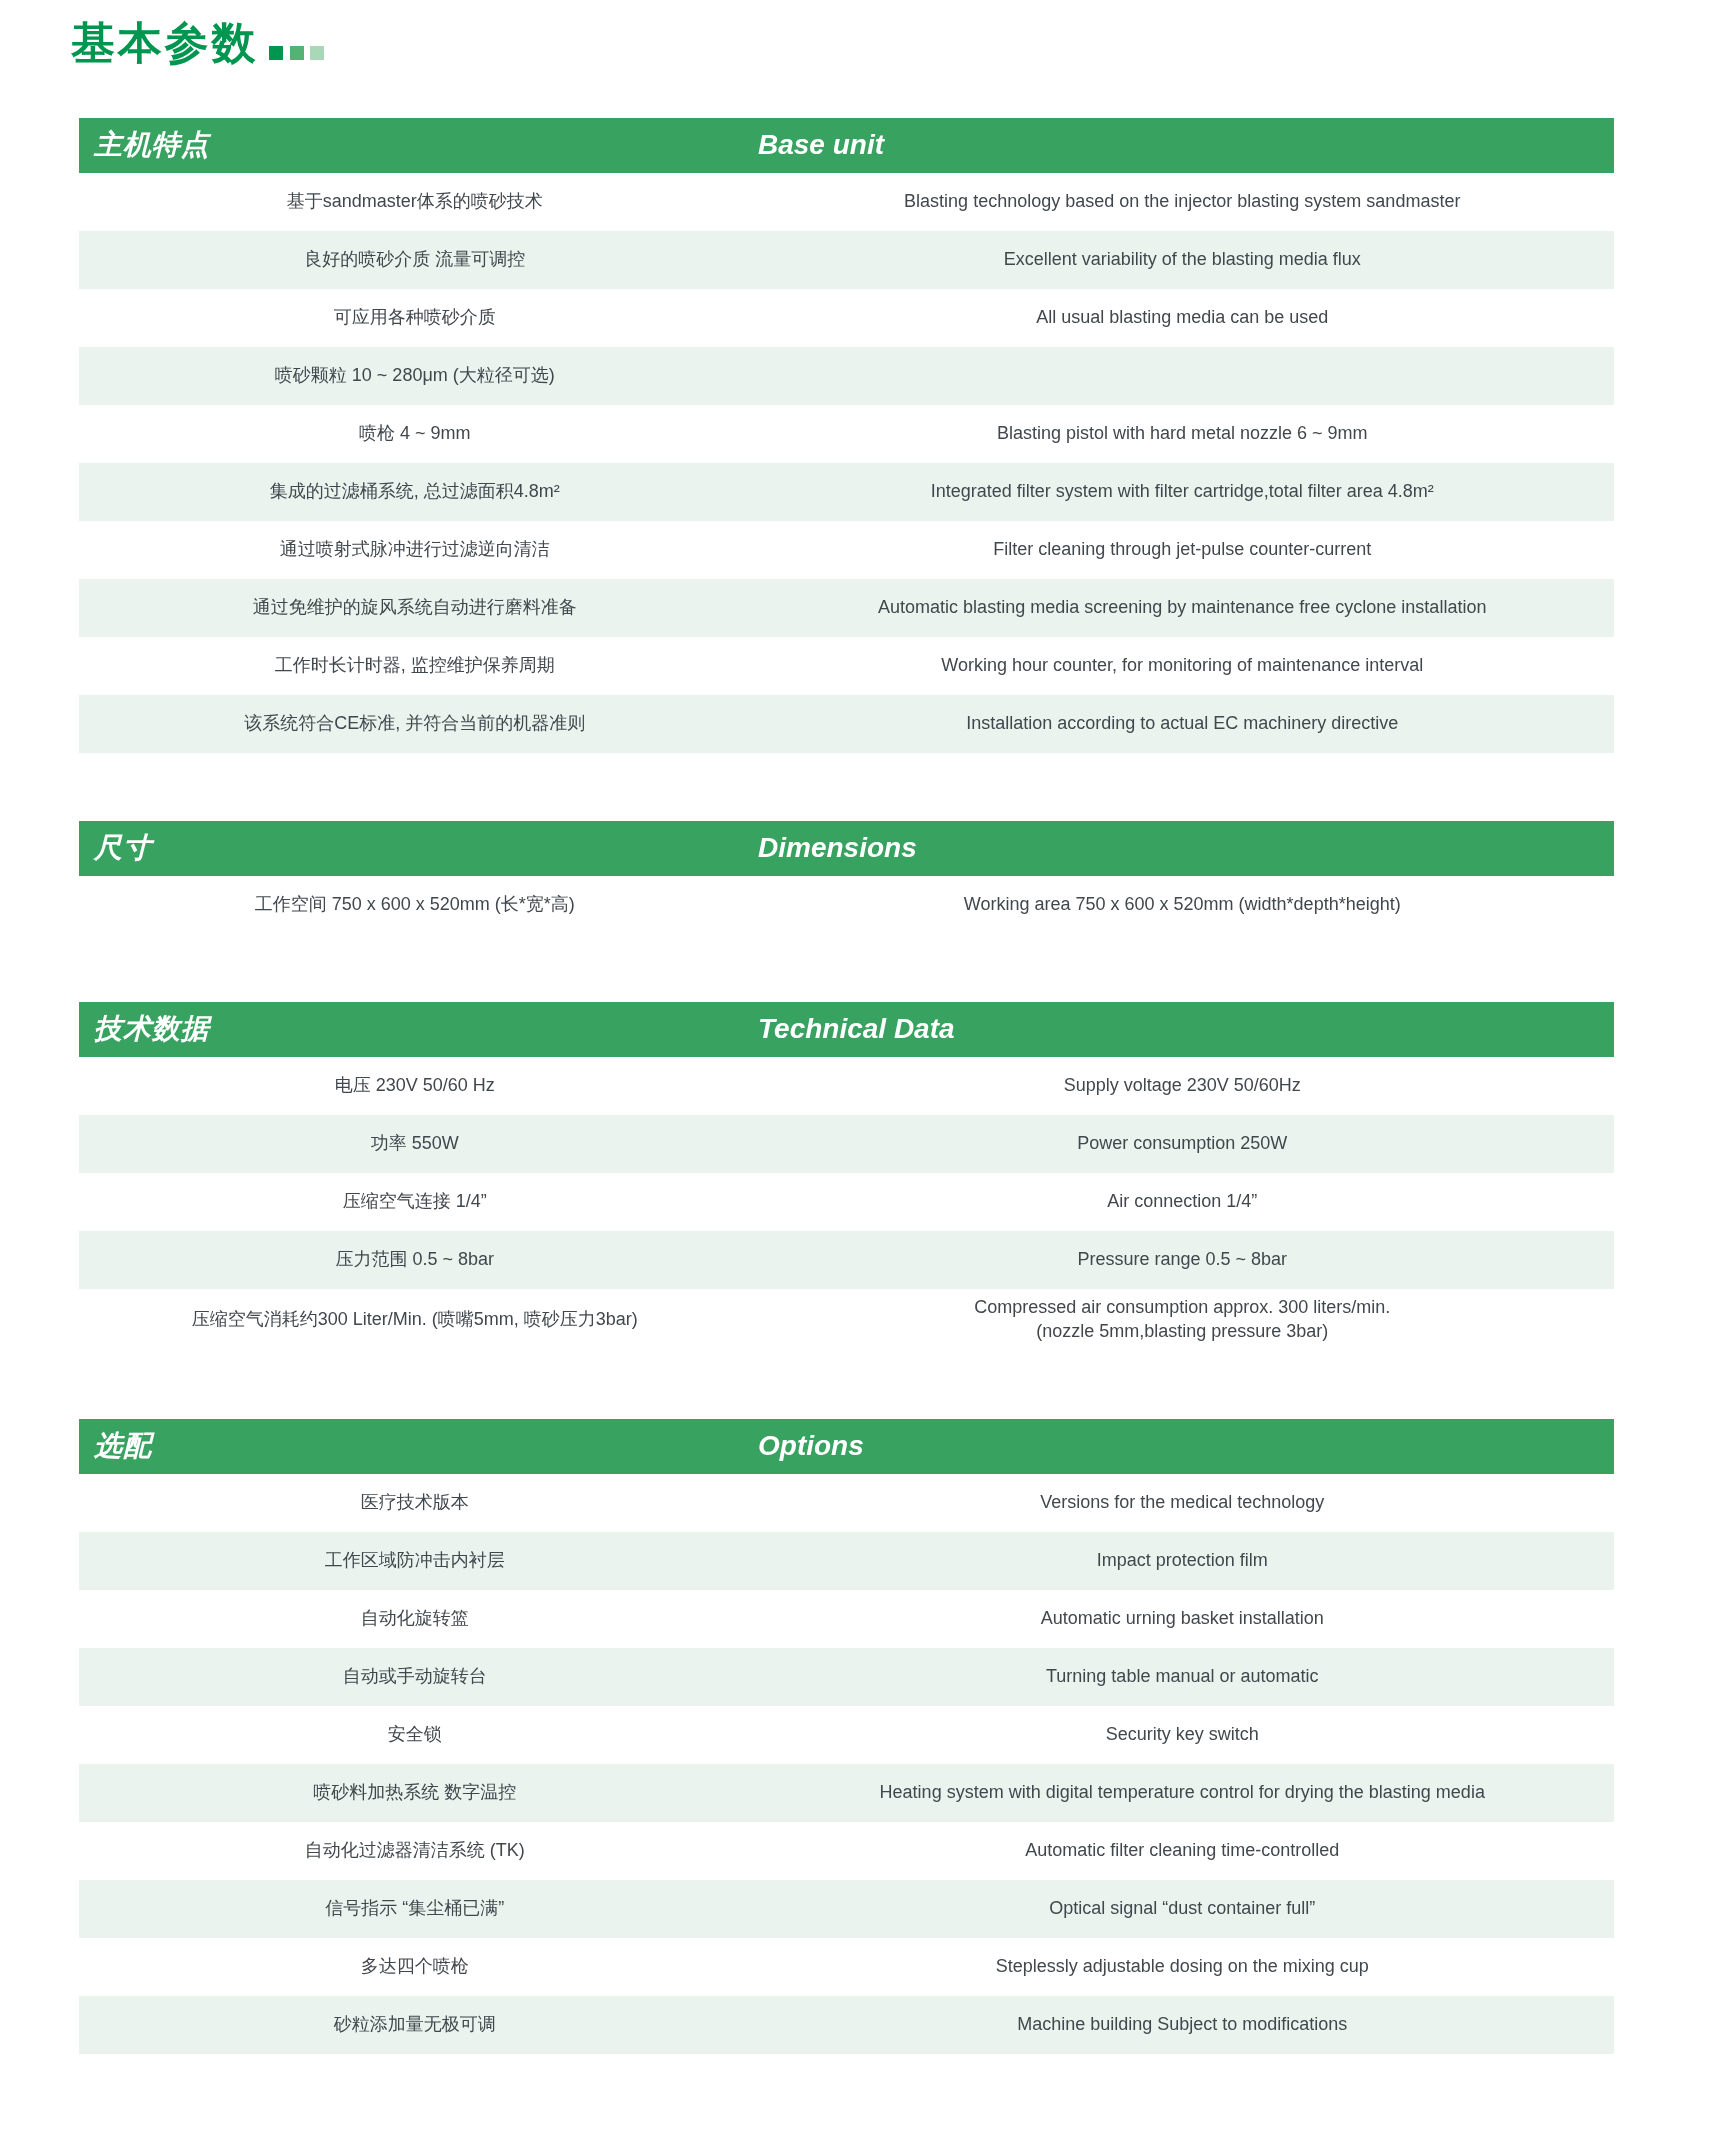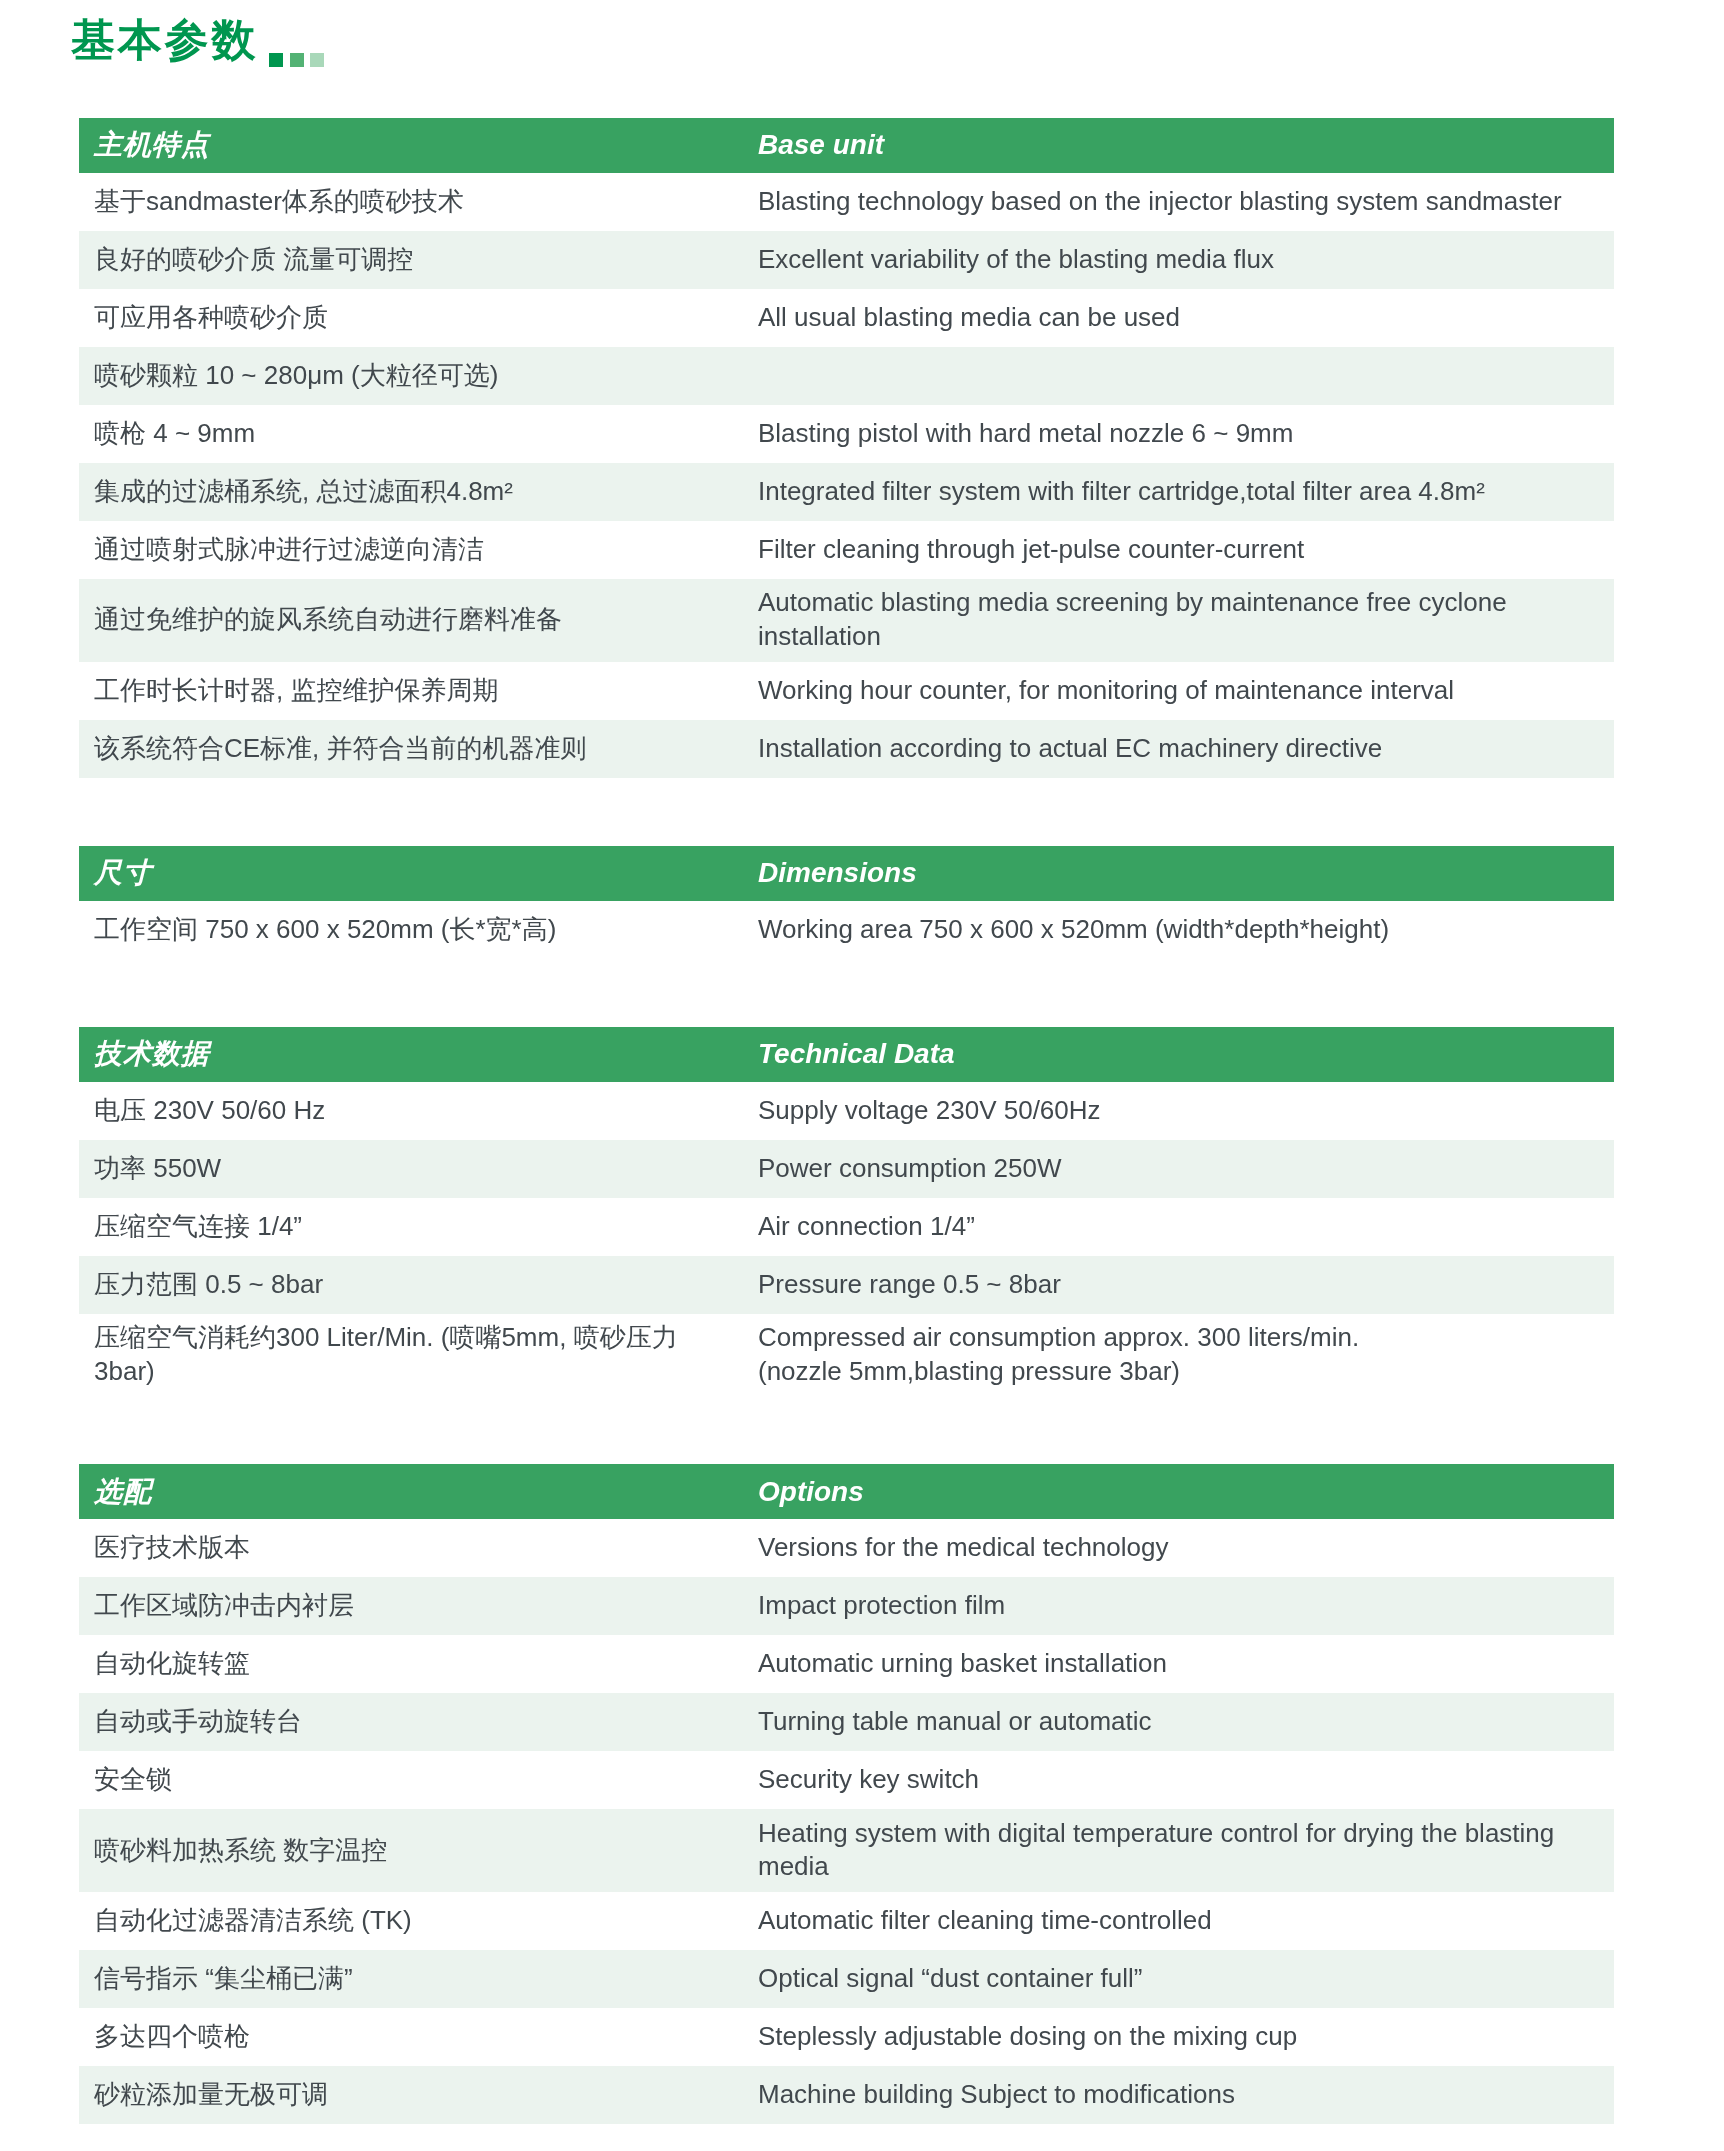--- a/index.html
+++ b/index.html
@@ -10,37 +10,37 @@
     --square-1:#00964F;
     --square-2:#53B274;
     --square-3:#A9D8B9;
   }
   html,body{margin:0;padding:0;}
   body{
     width:1725px;height:2152px;background:#ffffff;overflow:hidden;
     font-family:"Liberation Sans","DejaVu Sans",sans-serif;
     color:var(--body-text);
   }
-  .title-wrap{display:flex;align-items:flex-end;padding:18.6px 0 0 71px;font-family:Liberation Mono, monospace;}
+  .title-wrap{display:flex;align-items:center;padding:18.6px 0 0 71px;}
   .page-title{font-size:44px;font-weight:bold;color:var(--title-green);letter-spacing:2.8px;line-height:1.1;}
   .squares{display:flex;gap:6.5px;margin-left:11.2px;margin-top:20.5px;}
   .sq{width:14px;height:14px;display:inline-block;}
   .sq1{background:var(--square-1);} .sq2{background:var(--square-2);} .sq3{background:var(--square-3);}
 
   .sections{margin:0;}
   .section{margin:68px 111px 0 79px;}
   .section:first-child{margin-top:51px;}
   .sec-header{
     background:var(--header-green);color:#ffffff;display:flex;align-items:center;
     height:55px;font-weight:bold;font-size:28px;font-style:italic;
   }
   .hcell-zh{width:679px;padding-left:15px;box-sizing:border-box;letter-spacing:0.9px;}
   .hcell-en{flex:1;}
   .rows{display:block;}
-  .row{display:flex;min-height:58px;align-items:center;font-size:26px;line-height:1.3;}
+  .row{display:flex;min-height:58px;align-items:center;font-size:18px;line-height:1.3;text-align:center;}
   .rows .row:nth-child(even){background:var(--row-alt-bg);}
   .cell-zh{width:679px;padding:7.5px 22.4px 7.5px 15px;box-sizing:border-box;}
   .cell-en{flex:1;padding:7.5px 7.5px 7.5px 0;white-space:pre-line;}
 </style>
 </head>
 <body>
 
 <div class="title-wrap">
   <span class="page-title">基本参数</span>
   <span class="squares">

